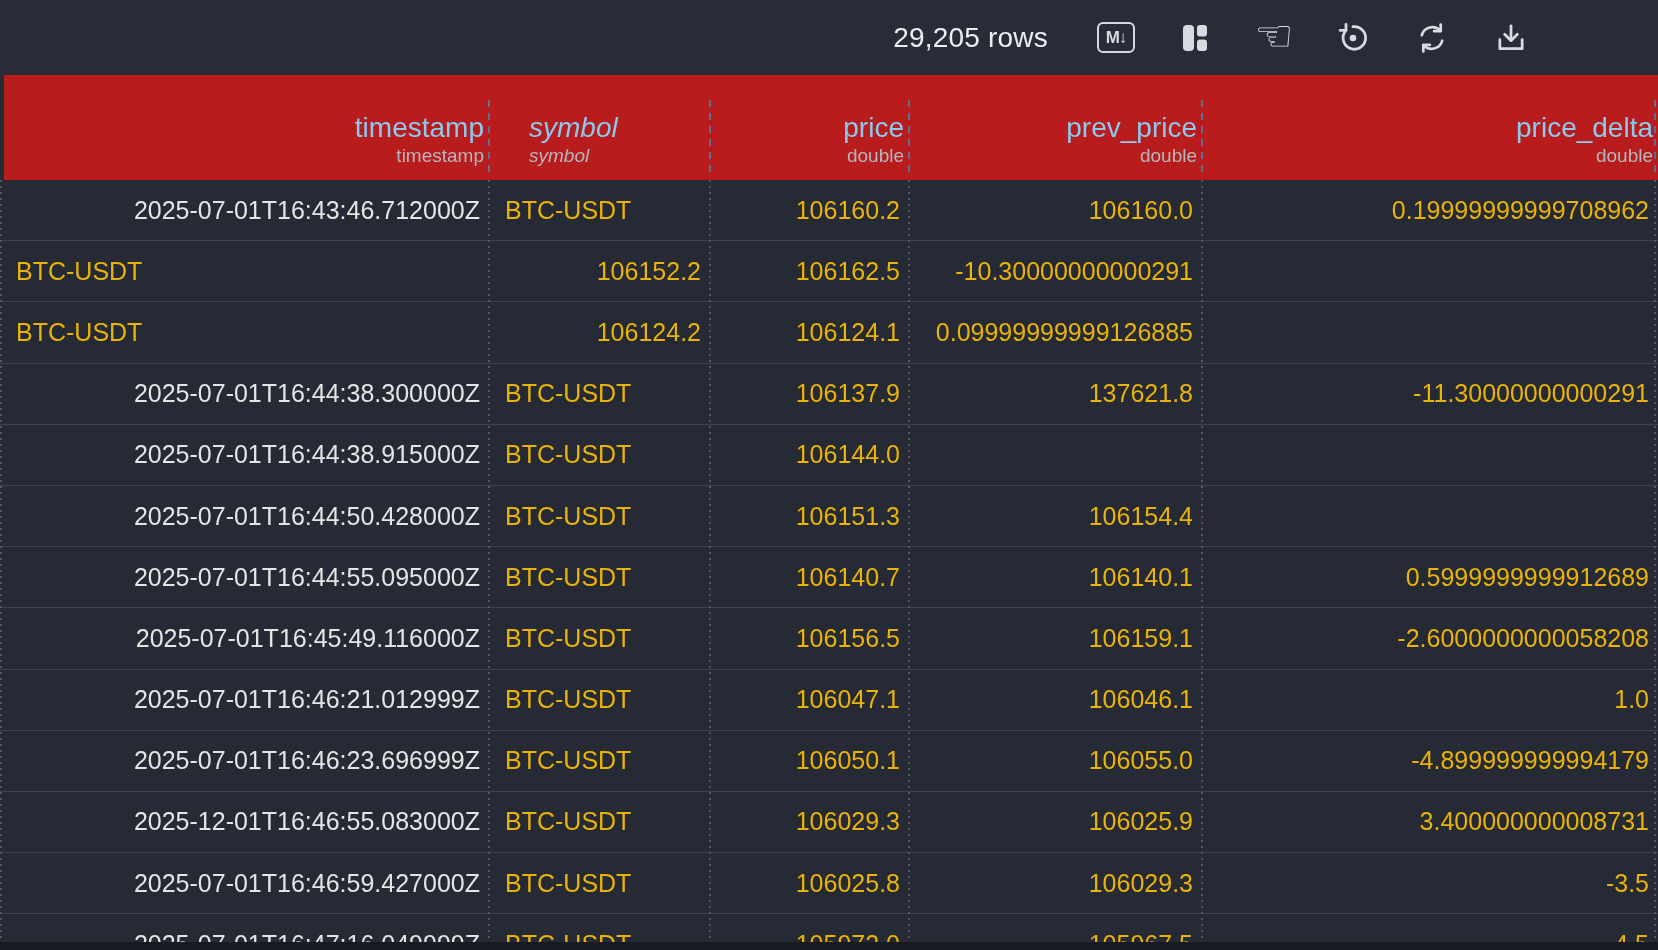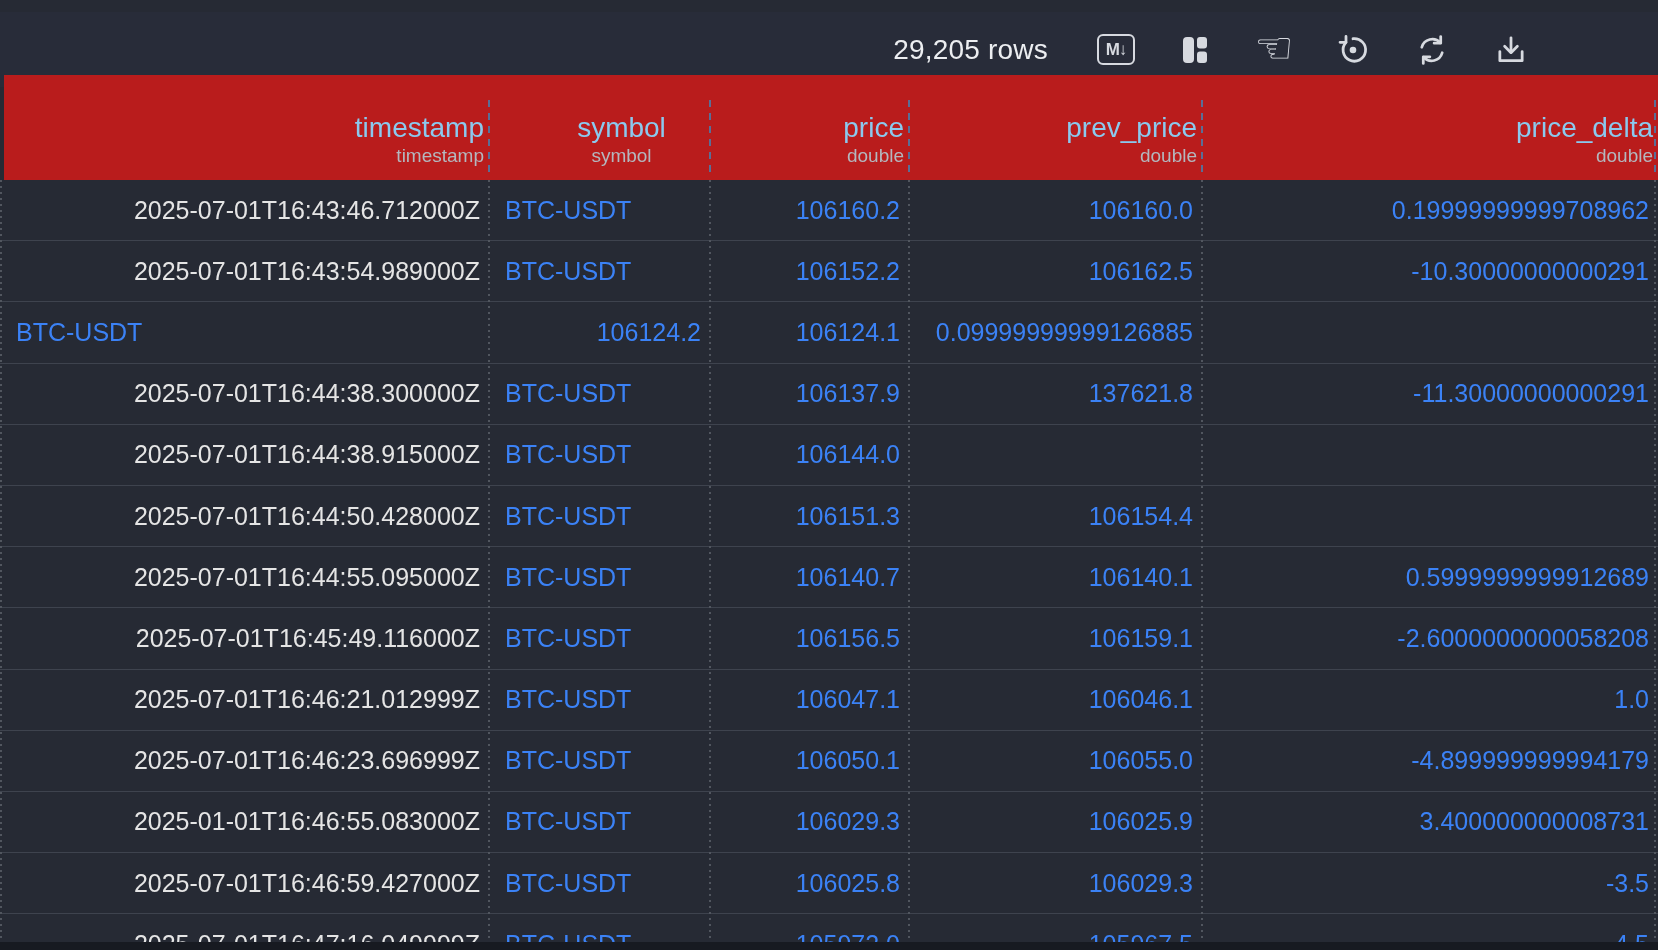--- a/index.html
+++ b/index.html
@@ -3,21 +3,21 @@
 <meta charset="utf-8">
 <style>
   html,body{margin:0;padding:0;}
   body{
     width:1658px;height:950px;overflow:hidden;position:relative;
     background:#262A34;font-family:"Liberation Sans",sans-serif;
     -webkit-font-smoothing:antialiased;
   }
   
   .toolbar{
-    position:absolute;top:12px;left:0;width:1658px;height:75px;
+    position:absolute;top:0;left:0;width:1658px;height:75px;
     background:#282C39;display:flex;align-items:center;
     justify-content:flex-end;padding-right:128px;box-sizing:border-box;gap:41px;
   }
   .row-count{color:#ECEEF1;font-size:28px;margin-right:8px;letter-spacing:.2px;}
   .ibtn{
     background:none;border:none;padding:0;margin:0;cursor:pointer;
     width:38px;height:38px;display:flex;align-items:center;justify-content:center;
     color:#D7DAE0;
   }
   .md-box{
@@ -29,35 +29,35 @@
   .ibtn svg{display:block;}
   
   .ghead{
     position:absolute;top:75px;left:4px;width:1658px;height:105px;
     background:#b91c1c;display:grid;
     grid-template-columns:489px 221px 199px 293px 1fr;
   }
   .hcell{display:flex;flex-direction:column;justify-content:flex-end;
     padding-bottom:12px;box-sizing:border-box;cursor:pointer;}
   .hcell.ar{align-items:flex-end;padding-right:9px;}
-  .hcell.al{align-items:center;padding-left:36px;}
+  .hcell.al{align-items:flex-start;padding-left:36px;font-style:italic;}
   .hname{color:#8BC9EE;font-size:28px;line-height:1.2;}
   .htype{color:#B4B7BE;font-size:19px;line-height:1.25;}
   
   .tbody{position:absolute;top:180px;left:0;width:1658px;height:770px;overflow:hidden;}
   .trow{
     display:grid;grid-template-columns:489px 221px 199px 293px 1fr;
     height:61.2px;box-sizing:border-box;border-bottom:1px solid #3E434E;
     align-items:center;font-size:25px;cursor:default;
   }
   .cell{padding:0 9px;white-space:nowrap;box-sizing:border-box;}
   .cell.ar{text-align:right;}
   .cell.al{text-align:left;padding-left:16px;}
   .cell.ts{color:#e5e5e5;}
-  .cell.sym,.cell.num{color:#3b82f6;}
+  .cell.sym,.cell.num{color:#eab308;}
   
   .vsep-h{
     position:absolute;top:100px;height:78px;width:2px;
     background:repeating-linear-gradient(to bottom,#5A6E96 0 7px,transparent 7px 13px);
   }
   .vsep-b{
     position:absolute;top:180px;height:762px;width:2px;
     background:repeating-linear-gradient(to bottom,#51565F 0 2px,transparent 2px 6px);
   }
   .bottom-strip{
@@ -145,21 +145,20 @@
 
 <div class="tbody" id="tbody">
     <div class="trow">
       <div class="cell ar ts">2025-07-01T16:43:46.712000Z</div>
       <div class="cell al sym">BTC-USDT</div>
       <div class="cell ar num">106160.2</div>
       <div class="cell ar num">106160.0</div>
       <div class="cell ar num">0.19999999999708962</div>
     </div>
     <div class="trow">
-      <div class="cell ar ts">2025-07-01T16:43:54.989000Z</div>
       <div class="cell al sym">BTC-USDT</div>
       <div class="cell ar num">106152.2</div>
       <div class="cell ar num">106162.5</div>
       <div class="cell ar num">-10.30000000000291</div>
     </div>
     <div class="trow">
       <div class="cell al sym">BTC-USDT</div>
       <div class="cell ar num">106124.2</div>
       <div class="cell ar num">106124.1</div>
       <div class="cell ar num">0.09999999999126885</div>
@@ -204,21 +203,21 @@
       <div class="cell ar num">1.0</div>
     </div>
     <div class="trow">
       <div class="cell ar ts">2025-07-01T16:46:23.696999Z</div>
       <div class="cell al sym">BTC-USDT</div>
       <div class="cell ar num">106050.1</div>
       <div class="cell ar num">106055.0</div>
       <div class="cell ar num">-4.899999999994179</div>
     </div>
     <div class="trow">
-      <div class="cell ar ts">2025-01-01T16:46:55.083000Z</div>
+      <div class="cell ar ts">2025-12-01T16:46:55.083000Z</div>
       <div class="cell al sym">BTC-USDT</div>
       <div class="cell ar num">106029.3</div>
       <div class="cell ar num">106025.9</div>
       <div class="cell ar num">3.400000000008731</div>
     </div>
     <div class="trow">
       <div class="cell ar ts">2025-07-01T16:46:59.427000Z</div>
       <div class="cell al sym">BTC-USDT</div>
       <div class="cell ar num">106025.8</div>
       <div class="cell ar num">106029.3</div>

